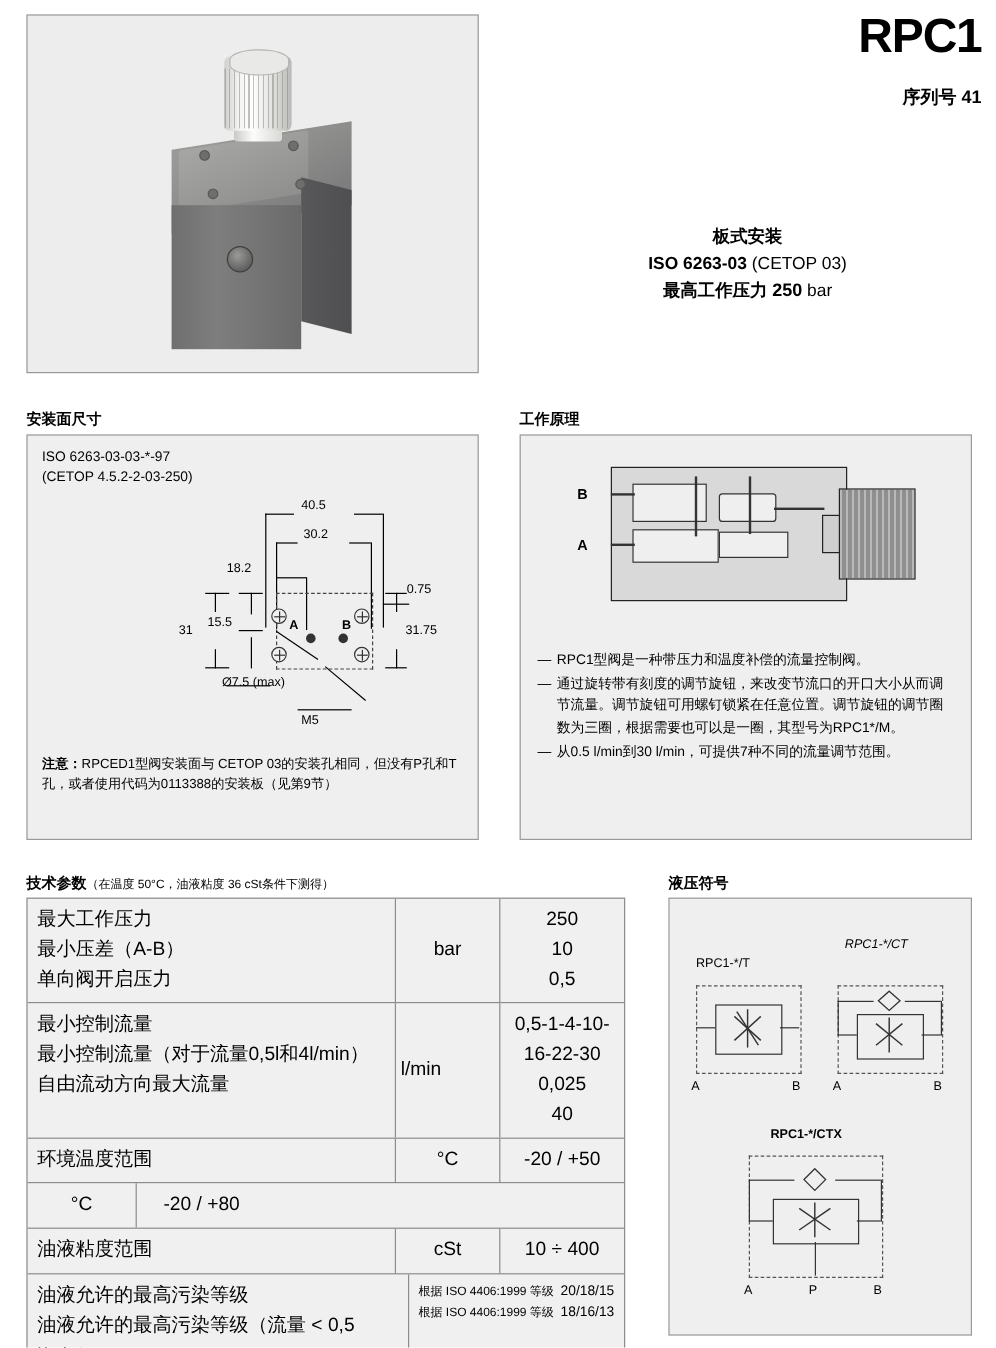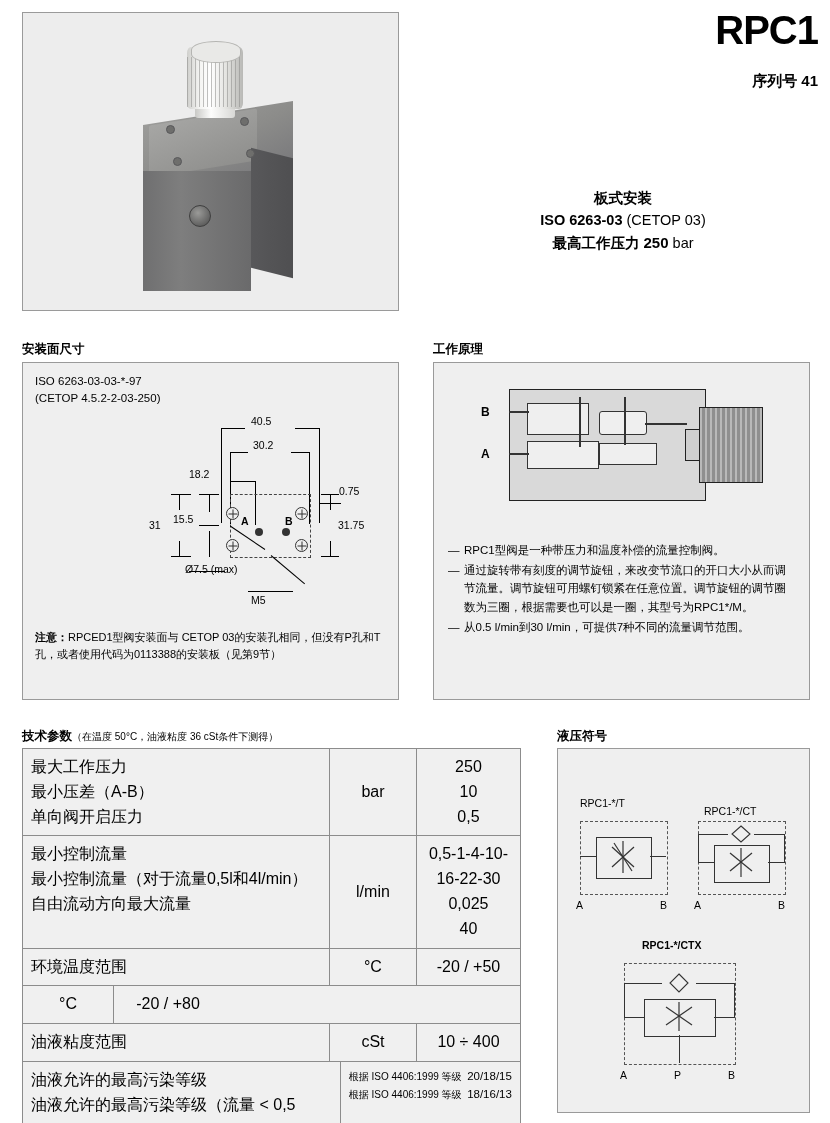--- a/index.html
+++ b/index.html
@@ -296,21 +296,21 @@
         <div>0,5</div>
       </div>
     </div>
 
     <div class="trow">
       <div class="c1">
         <div>最小控制流量</div>
         <div>最小控制流量（对于流量0,5l和4l/min）</div>
         <div>自由流动方向最大流量</div>
       </div>
-      <div class="c2" style="display:flex;align-items:center;justify-content:center;">
+      <div class="c2" style="display:flex;align-items:center;">
           <span>l/min</span>
         </div>
       <div class="c3">
         <div>0,5-1-4-10-16-22-30</div>
         <div>0,025</div>
         <div>40</div>
       </div>
     </div>
 
     <div class="trow">
@@ -365,21 +365,21 @@
       <line x1="16" y1="10" x2="38" y2="30" stroke="#333" stroke-width="1.2"></line>
       <line x1="38" y1="10" x2="16" y2="30" stroke="#333" stroke-width="1.2"></line>
       <line x1="27" y1="4" x2="27" y2="36" stroke="#333" stroke-width="1.2"></line>
       <line x1="18" y1="6" x2="36" y2="34" stroke="#333" stroke-width="1.2"></line>
     </svg>
     <div class="sl" style="left:22px;top:107px;width:16px;height:1px;"></div>
     <div class="sl" style="left:92px;top:107px;width:16px;height:1px;"></div>
     <div class="sym-port" style="left:18px;top:150px;">A</div>
     <div class="sym-port" style="left:102px;top:150px;">B</div>
 
-    <div class="sym-title" style="left:146px;top:56px;">RPC1-*/CT</div>
+    <div class="sym-title" style="left:146px;top:32px;font-style:italic;">RPC1-*/CT</div>
     <div class="sym-dash" style="left:140px;top:72px;width:86px;height:72px;"></div>
     <div class="sym-frame" style="left:156px;top:96px;width:54px;height:36px;background:#efefef;"></div>
     <svg style="position:absolute;left:156px;top:96px;" width="54" height="36">
       <line x1="16" y1="8" x2="38" y2="26" stroke="#333" stroke-width="1.2"></line>
       <line x1="38" y1="8" x2="16" y2="26" stroke="#333" stroke-width="1.2"></line>
       <line x1="27" y1="3" x2="27" y2="32" stroke="#333" stroke-width="1.2"></line>
     </svg>
     <svg style="position:absolute;left:168px;top:74px;" width="30" height="22">
       <polygon points="15,3 24,11 15,19 6,11" fill="#efefef" stroke="#333" stroke-width="1.1"></polygon>
     </svg>

